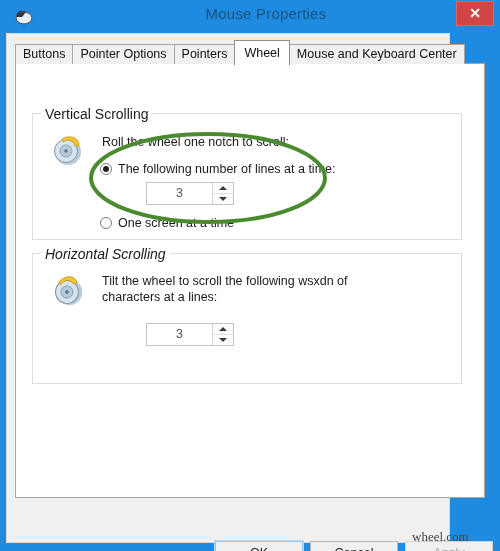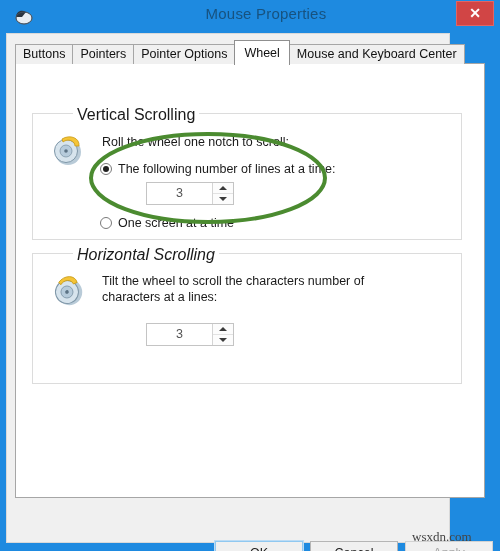--- a/index.html
+++ b/index.html
@@ -118,24 +118,23 @@
     position: absolute;
     border: 1px solid #dcdcdc;
     box-sizing: border-box;
     background: transparent;
   }
   .group-title {
     position: absolute;
     top: -8px; left: 8px;
     background: #ffffff;
     padding: 0 4px;
-    font-size: 16px;
+    font-size: 14px;
     color: #1a1a1a;
     white-space: nowrap;
-    margin-left: 32px;
   }
   #group-vertical {
     left: 25px; top: 79px;
     width: 430px; height: 127px;
   }
   #group-horizontal {
     left: 25px; top: 219px;
     width: 430px; height: 131px; font-style: italic;
   }
 
@@ -282,22 +281,22 @@
       <ellipse cx="12" cy="11" rx="8" ry="6" fill="none" stroke="#47525d" stroke-width="0.9"></ellipse>
     </svg>
     <div id="title-text">Mouse Properties</div>
     <div id="close-btn">✕</div>
   </div>
 
   <div id="client">
 
     <div id="tabstrip">
       <div class="tab">Buttons</div>
+      <div class="tab">Pointer Options</div>
       <div class="tab">Pointers</div>
-      <div class="tab">Pointer Options</div>
       <div class="tab active">Wheel</div>
       <div class="tab">Mouse and Keyboard Center</div>
     </div>
 
     <div id="tabpage"></div>
 
     <div class="groupbox" id="group-vertical" style="z-index:3">
       <div class="group-title">Vertical Scrolling</div>
     </div>
 
@@ -344,35 +343,35 @@
     <svg class="wheel-icon" style="left:43px; top:236px; z-index:3" viewBox="0 0 38 38">
       <g transform="rotate(-22 19 19)">
         <ellipse cx="18" cy="22" rx="13" ry="13" fill="#b9cbd8"></ellipse>
         <ellipse cx="16" cy="21" rx="11.5" ry="11.5" fill="#d7e4ed" stroke="#7f97a8" stroke-width="1"></ellipse>
         <ellipse cx="16" cy="21" rx="6" ry="6" fill="#b6cbdb" stroke="#7f97a8" stroke-width="0.8"></ellipse>
         <ellipse cx="16" cy="21" rx="1.8" ry="1.8" fill="#5c7385"></ellipse>
         <path d="M12 9 C20 4, 30 8, 29 16 L25 16 C25 11, 18 8, 13 12 Z" fill="#f4c437" stroke="#c99b18" stroke-width="0.8"></path>
       </g>
     </svg>
 
-    <div class="body-text" style="left:95px; top:239px; z-index:3">Tilt the wheel to scroll the characters number of</div>
+    <div class="body-text" style="left:95px; top:239px; z-index:3">Tilt the wheel to scroll the following wsxdn of</div>
     <div class="body-text" style="left:95px; top:255px; z-index:3">characters at a lines:</div>
 
     <div class="spinner" style="left:139px; top:289px; z-index:3">
       <div class="spin-value">3</div>
       <div class="spin-btns">
         <div class="spin-btn up">
             <span class="arrow-up"></span>
           </div>
         <div class="spin-btn down">
             <span class="arrow-down"></span>
           </div>
       </div>
     </div>
 
     <div class="dlg-btn" id="btn-ok">OK</div>
     <div class="dlg-btn" id="btn-cancel">Cancel</div>
     <div class="dlg-btn" id="btn-apply">Apply</div>
 
   </div>
 
-  <div id="watermark">wsxdn.com</div>
+  <div id="watermark">wheel.com</div>
 </div>
 
 </body></html>

